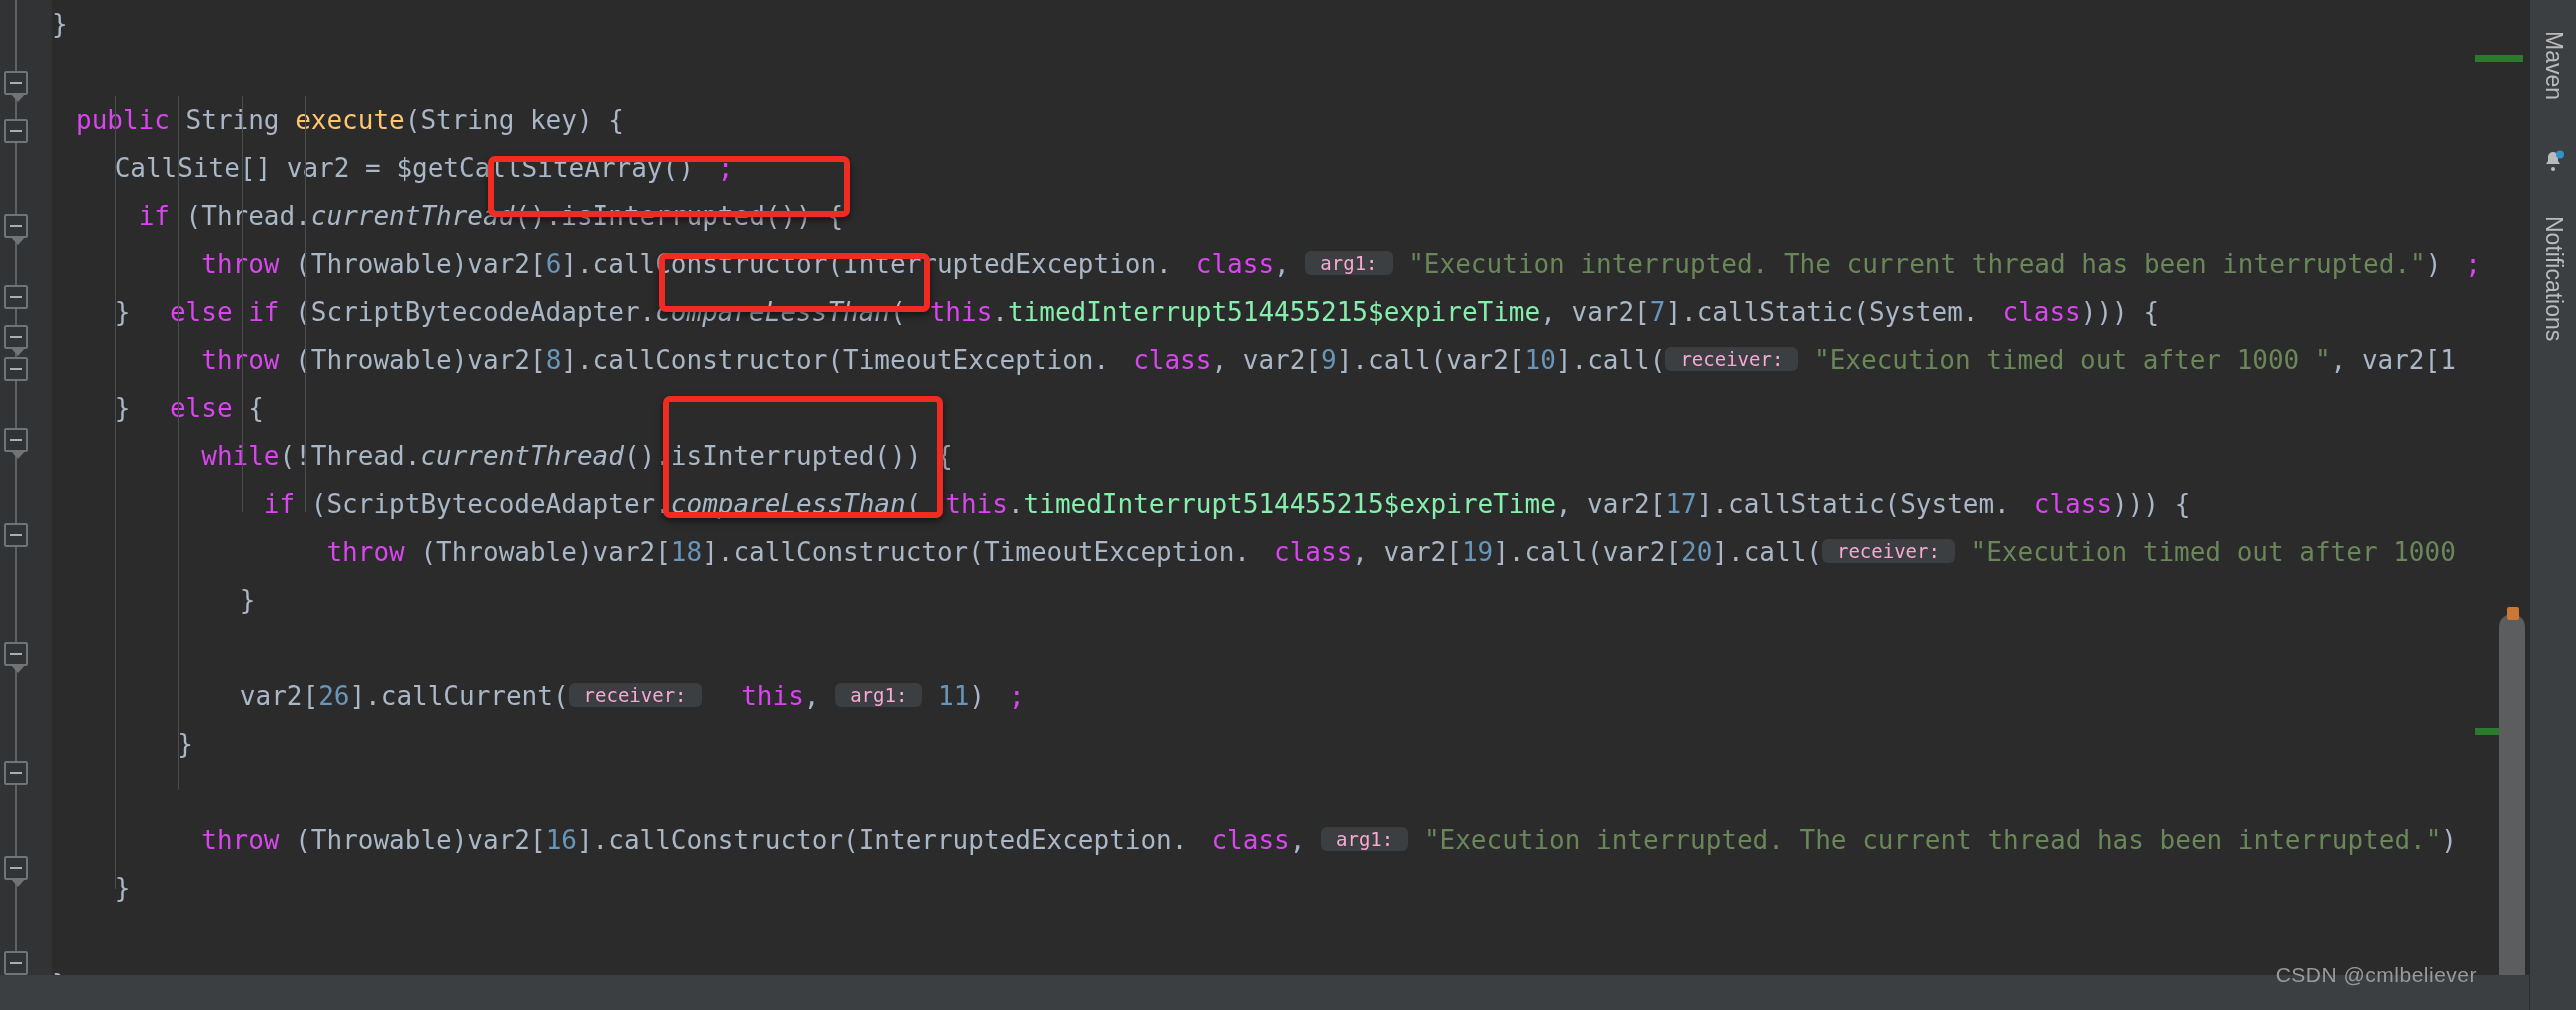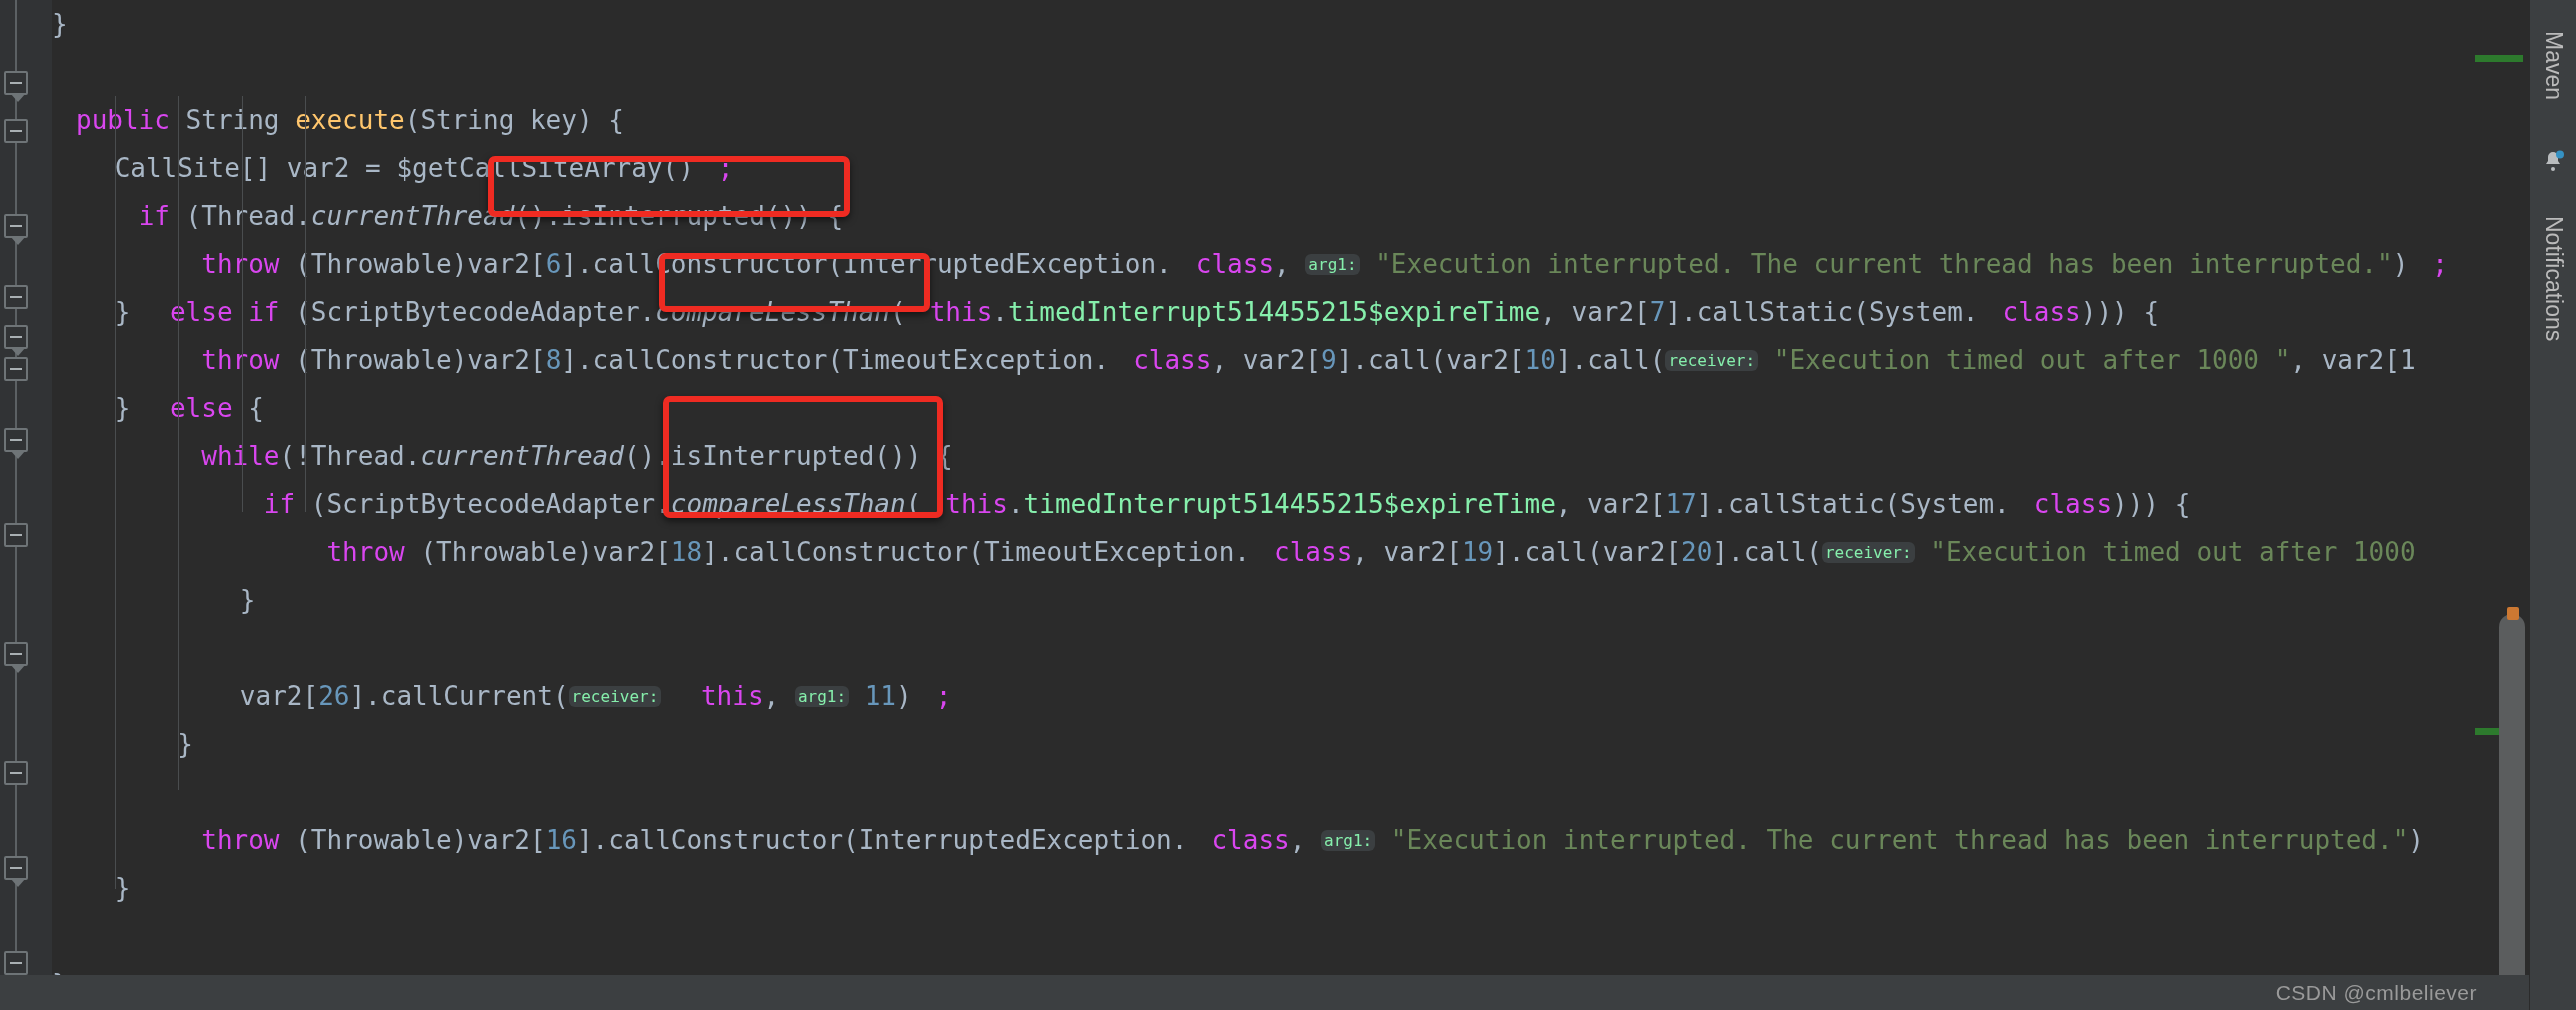--- a/index.html
+++ b/index.html
@@ -44,22 +44,22 @@
   .kw{color:#d946ef;margin-left:24px;}
   .fn{color:#ffc66d;}
   .txt{color:#a9b7c6;}
   .num{color:#6897bb;}
   .str{color:#6a8759;}
   .field{color:#86efac;}
   .ital{font-style:italic;color:#a9b7c6;}
 
   
   .hint{
-    background:#3b3f41;color:#86efac;border-radius:6px;
-    padding:1px 3px;font-size:16px;letter-spacing:0;
+    background:#3b3f41;color:#f9a8d4;border-radius:6px;
+    padding:1px 15px;font-size:19px;letter-spacing:0;
     position:relative;top:-3px;
   }
 
   
   .redbox{
     position:absolute;border:6px solid #ef2b22;border-radius:7px;
     box-sizing:border-box;pointer-events:none;
     box-shadow:0 3px 7px rgba(0,0,0,.55);
   }
 
@@ -87,21 +87,21 @@
   }
   .bell{
     position:absolute;left:11px;width:24px;height:22px;
   }
 
   
   .bottom-strip{
     position:absolute;left:0;right:0;bottom:0;height:36px;background:#3c3f41;
   }
   .watermark{
-    position:absolute;right:52px;bottom:6px;color:#9a9a9a;font-size:21px;
+    position:absolute;right:52px;bottom:24px;color:#9a9a9a;font-size:21px;
     font-family:"Liberation Sans",sans-serif;letter-spacing:0.5px;
   }
 </style>
 </head>
 <body>
 
 <div id="ide">
 
   <div id="editor-area">
 

